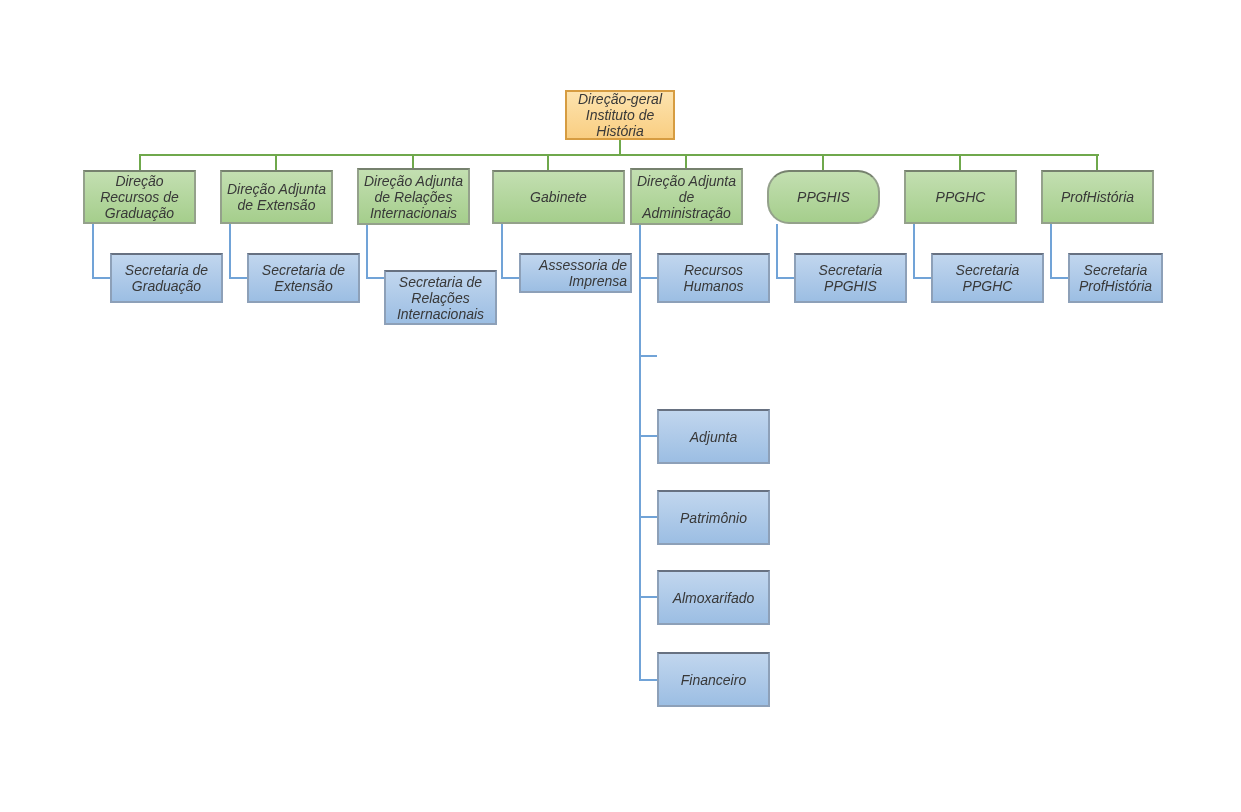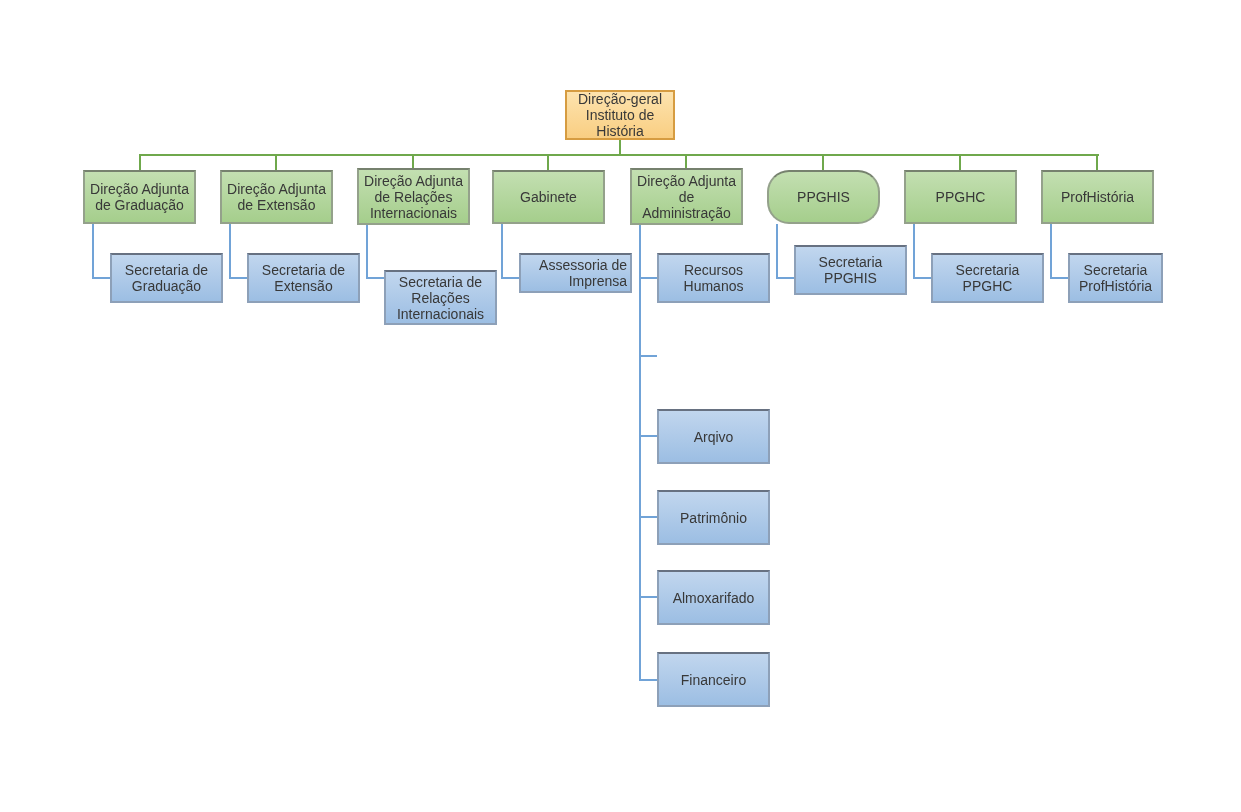--- a/index.html
+++ b/index.html
@@ -15,20 +15,21 @@
     position: absolute;
     box-sizing: border-box;
     display: flex;
     align-items: center;
     justify-content: center;
     text-align: center;
     font-size: 14px;
     line-height: 16px;
     color: #383838;
     padding: 9px 3px;
+    font-style: italic;
   }
   .node.orange {
     background: linear-gradient(180deg, var(--root-fill-top, #FDE3AE) 0%, var(--root-fill-bottom, #F9CE82) 100%);
     border: 2px solid var(--root-border, #D69C41);
   }
   .node.green {
     background: linear-gradient(180deg, var(--green-fill-top, #C3DFB1) 0%, var(--green-fill-bottom, #A5CE8C) 100%);
     border: 2px solid var(--green-border, #94A18B);
     border-top-color: #76816E;
   }
@@ -81,36 +82,36 @@
   <div class="line bl" style="left:776px; top:277px; width:18px; height:2px;"></div>
 
   <div class="line bl" style="left:913px; top:224px; width:2px; height:55px;"></div>
   <div class="line bl" style="left:913px; top:277px; width:18px; height:2px;"></div>
 
   <div class="line bl" style="left:1050px; top:224px; width:2px; height:55px;"></div>
   <div class="line bl" style="left:1050px; top:277px; width:18px; height:2px;"></div>
 
   <div class="node orange" style="left:565px; top:90px; width:110px; height:50px;">Direção-geral Instituto de História</div>
 
-  <div class="node green" style="left:83px; top:170px; width:113px; height:54px;">Direção Adjunta de Graduação</div>
+  <div class="node green" style="left:83px; top:170px; width:113px; height:54px;">Direção Recursos de Graduação</div>
   <div class="node green" style="left:220px; top:170px; width:113px; height:54px;">Direção Adjunta de Extensão</div>
   <div class="node green" style="left:357px; top:168px; width:113px; height:57px;">Direção Adjunta de Relações Internacionais</div>
-  <div class="node green" style="left:492px; top:170px; width:113px; height:54px;">Gabinete</div>
+  <div class="node green" style="left:492px; top:170px; width:133px; height:54px;">Gabinete</div>
   <div class="node green" style="left:630px; top:168px; width:113px; height:57px;">Direção Adjunta de Administração</div>
   <div class="node green" style="left:767px; top:170px; width:113px; height:54px;border-radius:22px;">PPGHIS</div>
   <div class="node green" style="left:904px; top:170px; width:113px; height:54px;">PPGHC</div>
   <div class="node green" style="left:1041px; top:170px; width:113px; height:54px;text-align:right;">ProfHistória</div>
 
   <div class="node blue" style="left:110px; top:253px; width:113px; height:50px;">Secretaria de Graduação</div>
   <div class="node blue" style="left:247px; top:253px; width:113px; height:50px;">Secretaria de Extensão</div>
   <div class="node blue" style="left:384px; top:250px; width:113px; height:55px;margin-top:20px;">Secretaria de Relações Internacionais</div>
   <div class="node blue" style="left:519px; top:253px; width:113px; height:40px;text-align:right;">Assessoria de Imprensa</div>
   <div class="node blue" style="left:657px; top:253px; width:113px; height:50px;">Recursos Humanos</div>
-  <div class="node blue" style="left:794px; top:245px; width:113px; height:50px;">Secretaria PPGHIS</div>
+  <div class="node blue" style="left:794px; top:253px; width:113px; height:50px;">Secretaria PPGHIS</div>
   <div class="node blue" style="left:931px; top:253px; width:113px; height:50px;">Secretaria PPGHC</div>
   <div class="node blue" style="left:1068px; top:253px; width:95px; height:50px;">Secretaria ProfHistória</div>
 
-  <div class="node blue" style="left:657px; top:409px; width:113px; height:55px;">Arqivo</div>
+  <div class="node blue" style="left:657px; top:409px; width:113px; height:55px;">Adjunta</div>
   <div class="node blue" style="left:657px; top:490px; width:113px; height:55px;">Patrimônio</div>
   <div class="node blue" style="left:657px; top:570px; width:113px; height:55px;">Almoxarifado</div>
   <div class="node blue" style="left:657px; top:652px; width:113px; height:55px;">Financeiro</div>
 
 </div>
 
 </body></html>

